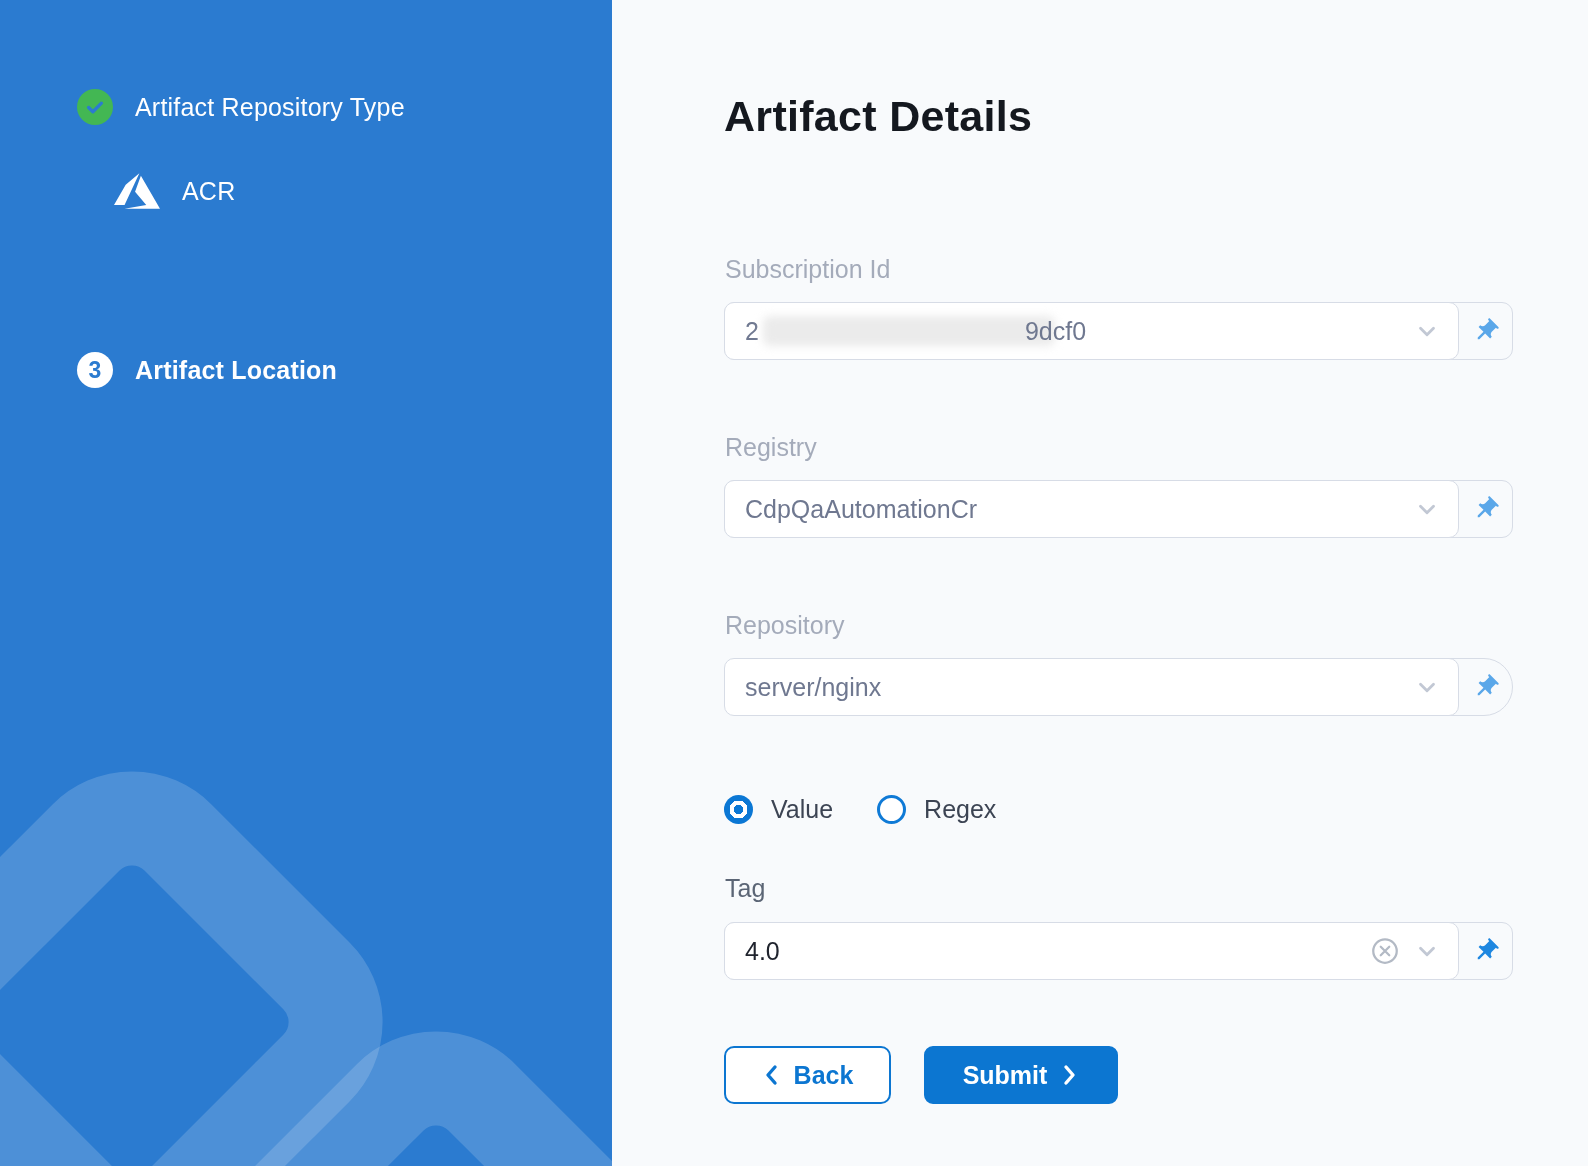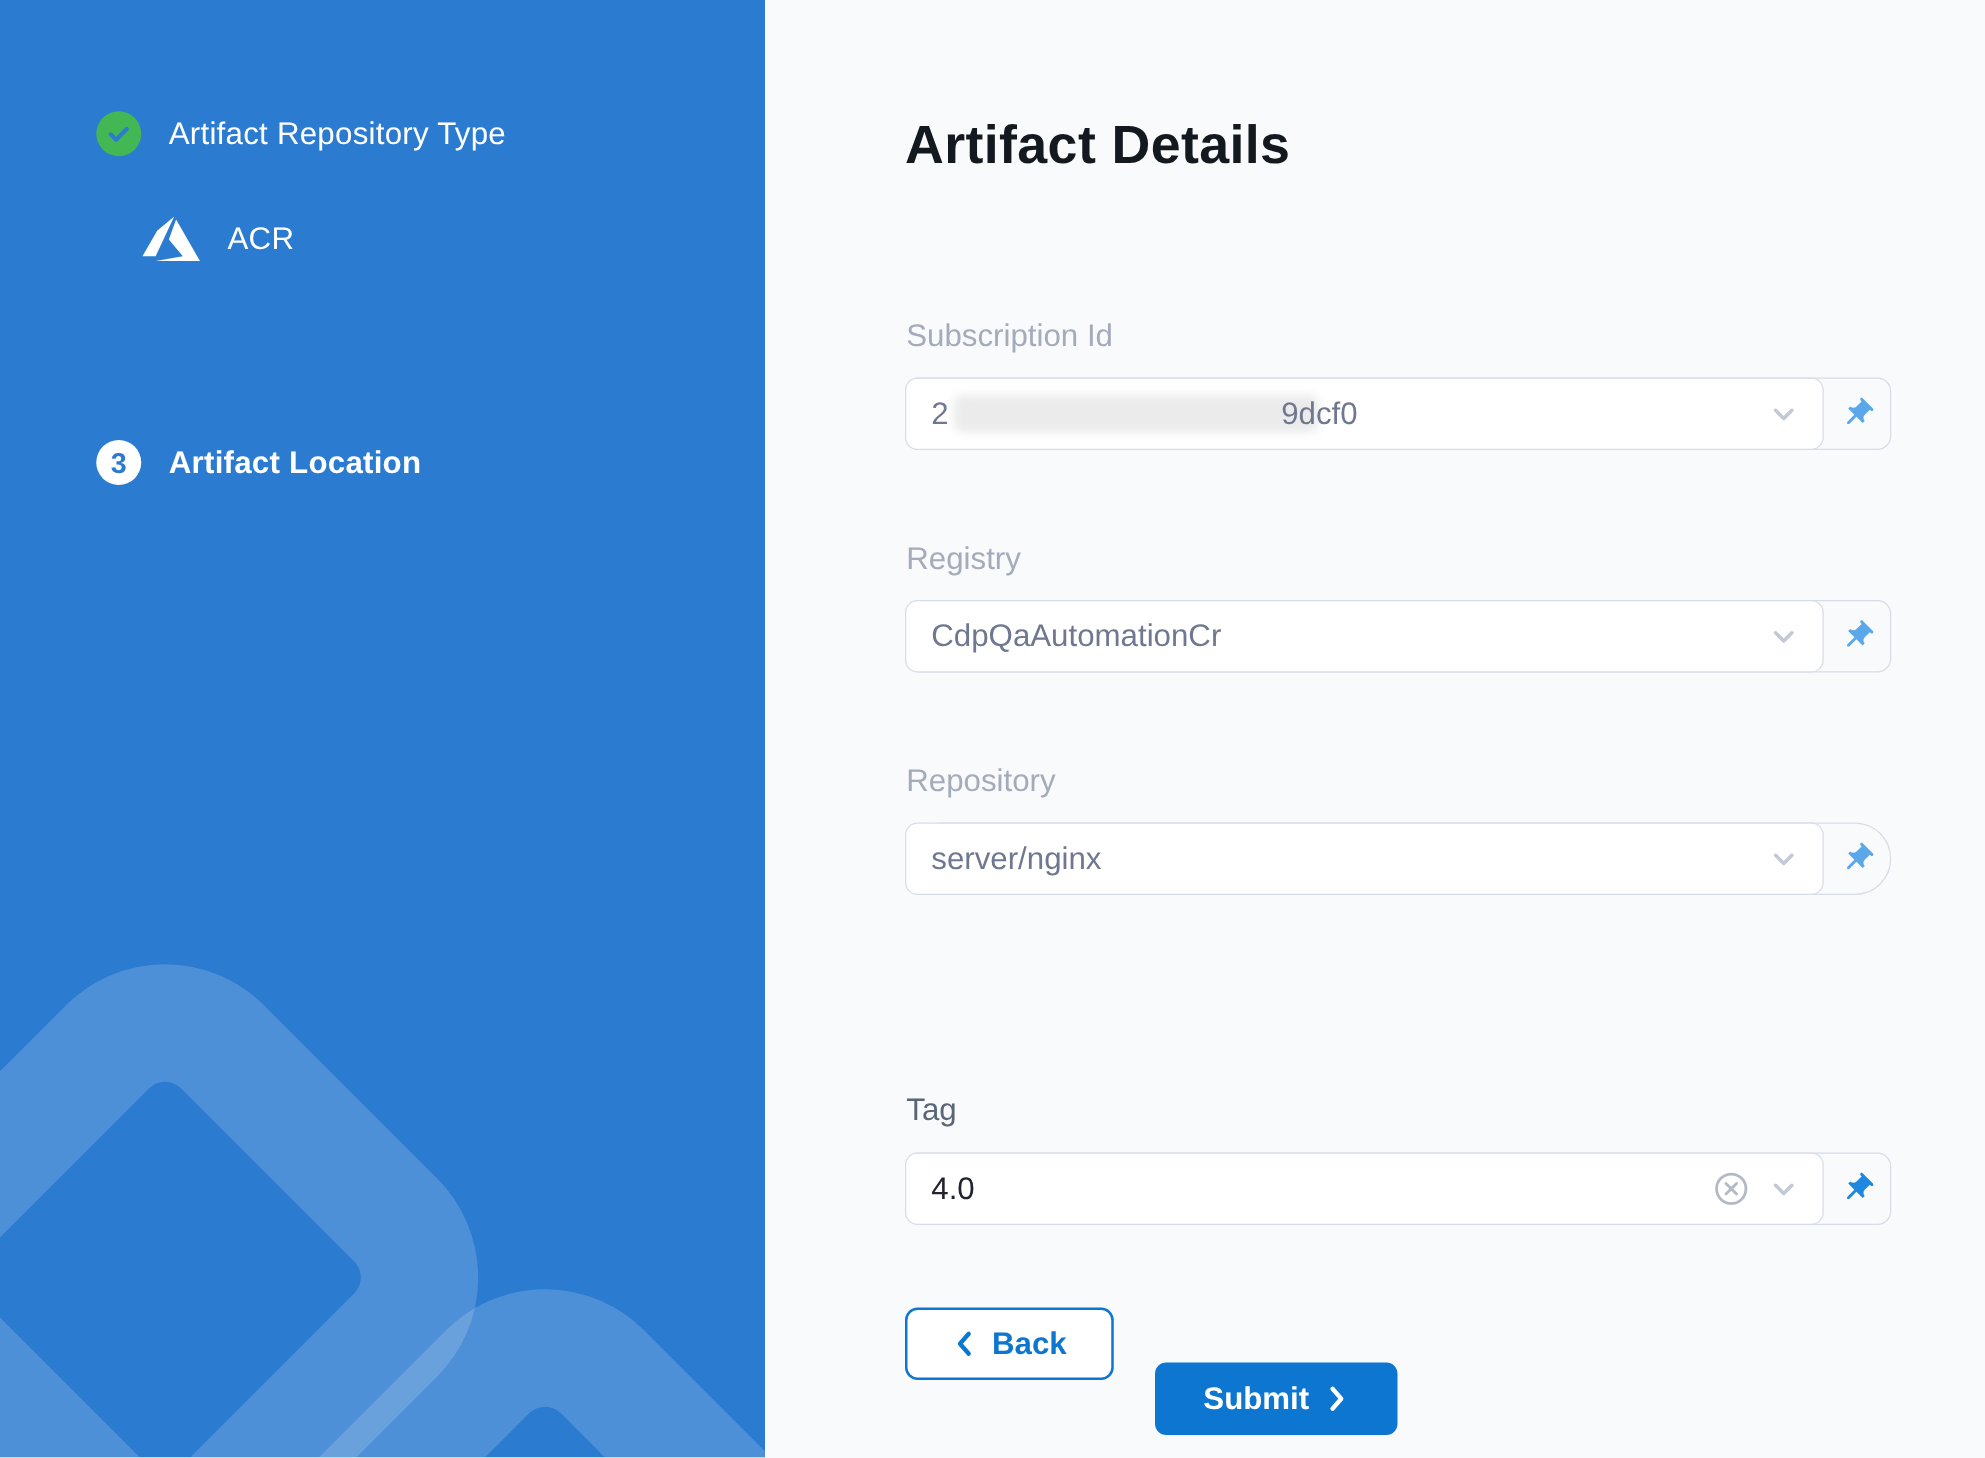--- a/index.html
+++ b/index.html
@@ -56,21 +56,21 @@
   .radio-dot { width:29px; height:29px; border-radius:50%; flex:0 0 auto; }
   .radio-dot.on { background:radial-gradient(circle closest-side, #0b77d4 0 34%, #ffffff 34% 62%, #0b77d4 62% 100%); }
   .radio-dot.off { background:#ffffff; border:3px solid #0f7ad6; }
   .radio-label { font-size:25px; color:#3c4453; }
 
   
   .btn { position:absolute; top:1046px; height:58px; border-radius:10px; display:flex;
          align-items:center; justify-content:center; gap:14px; font-size:25px; font-weight:700;
          cursor:pointer; }
   .btn-back { left:112px; width:167px; background:#ffffff; border:2px solid #0c76d1; color:#0c76d1; }
-  .btn-submit { left:312px; width:194px; background:#0c76d1; border:2px solid #0c76d1; color:#ffffff; border-radius:9px;margin-top:44px; }
+  .btn-submit { left:312px; width:194px; background:#0c76d1; border:2px solid #0c76d1; color:#ffffff; border-radius:9px; }
   .btn svg { flex:0 0 auto; }
 </style>
 </head>
 <body>
 
 <div class="app">
 
   <aside class="sidebar">
     <div class="wm wm-a"></div>
     <div class="wm wm-b"></div>
@@ -147,20 +147,30 @@
       </div>
       <div class="pin-cell">
         <svg width="28" height="28" viewBox="0 0 24 24">
             <g transform="rotate(45 12 12)">
               <path fill="#5aa7e9" d="M16 9V4h1c.55 0 1-.45 1-1s-.45-1-1-1H7c-.55 0-1 .45-1 1s.45 1 1 1h1v5c0 1.66-1.34 3-3 3v2h5.97v7l1 1 1-1v-7H19v-2c-1.66 0-3-1.34-3-3z"></path>
             </g>
           </svg>
       </div>
     </div>
 
+    <div class="radio-row">
+      <div class="radio-opt">
+        <span class="radio-dot on"></span>
+        <span class="radio-label">Value</span>
+      </div>
+      <div class="radio-opt">
+        <span class="radio-dot off"></span>
+        <span class="radio-label">Regex</span>
+      </div>
+    </div>
 
     <div class="field-label dark" style="top:874px;">Tag</div>
     <div class="field-row" style="top:922px;">
       <div class="select-box">
         <span class="select-value dark">4.0</span>
         <svg class="clear-btn" viewBox="0 0 24 24">
           <circle cx="12" cy="12" r="9.4" fill="none" stroke="#b3bac5" stroke-width="1.8"></circle>
           <path d="M8.6 8.6l6.8 6.8M15.4 8.6l-6.8 6.8" stroke="#b3bac5" stroke-width="1.8" stroke-linecap="round"></path>
         </svg>
         <svg class="chev" viewBox="0 0 24 24">

